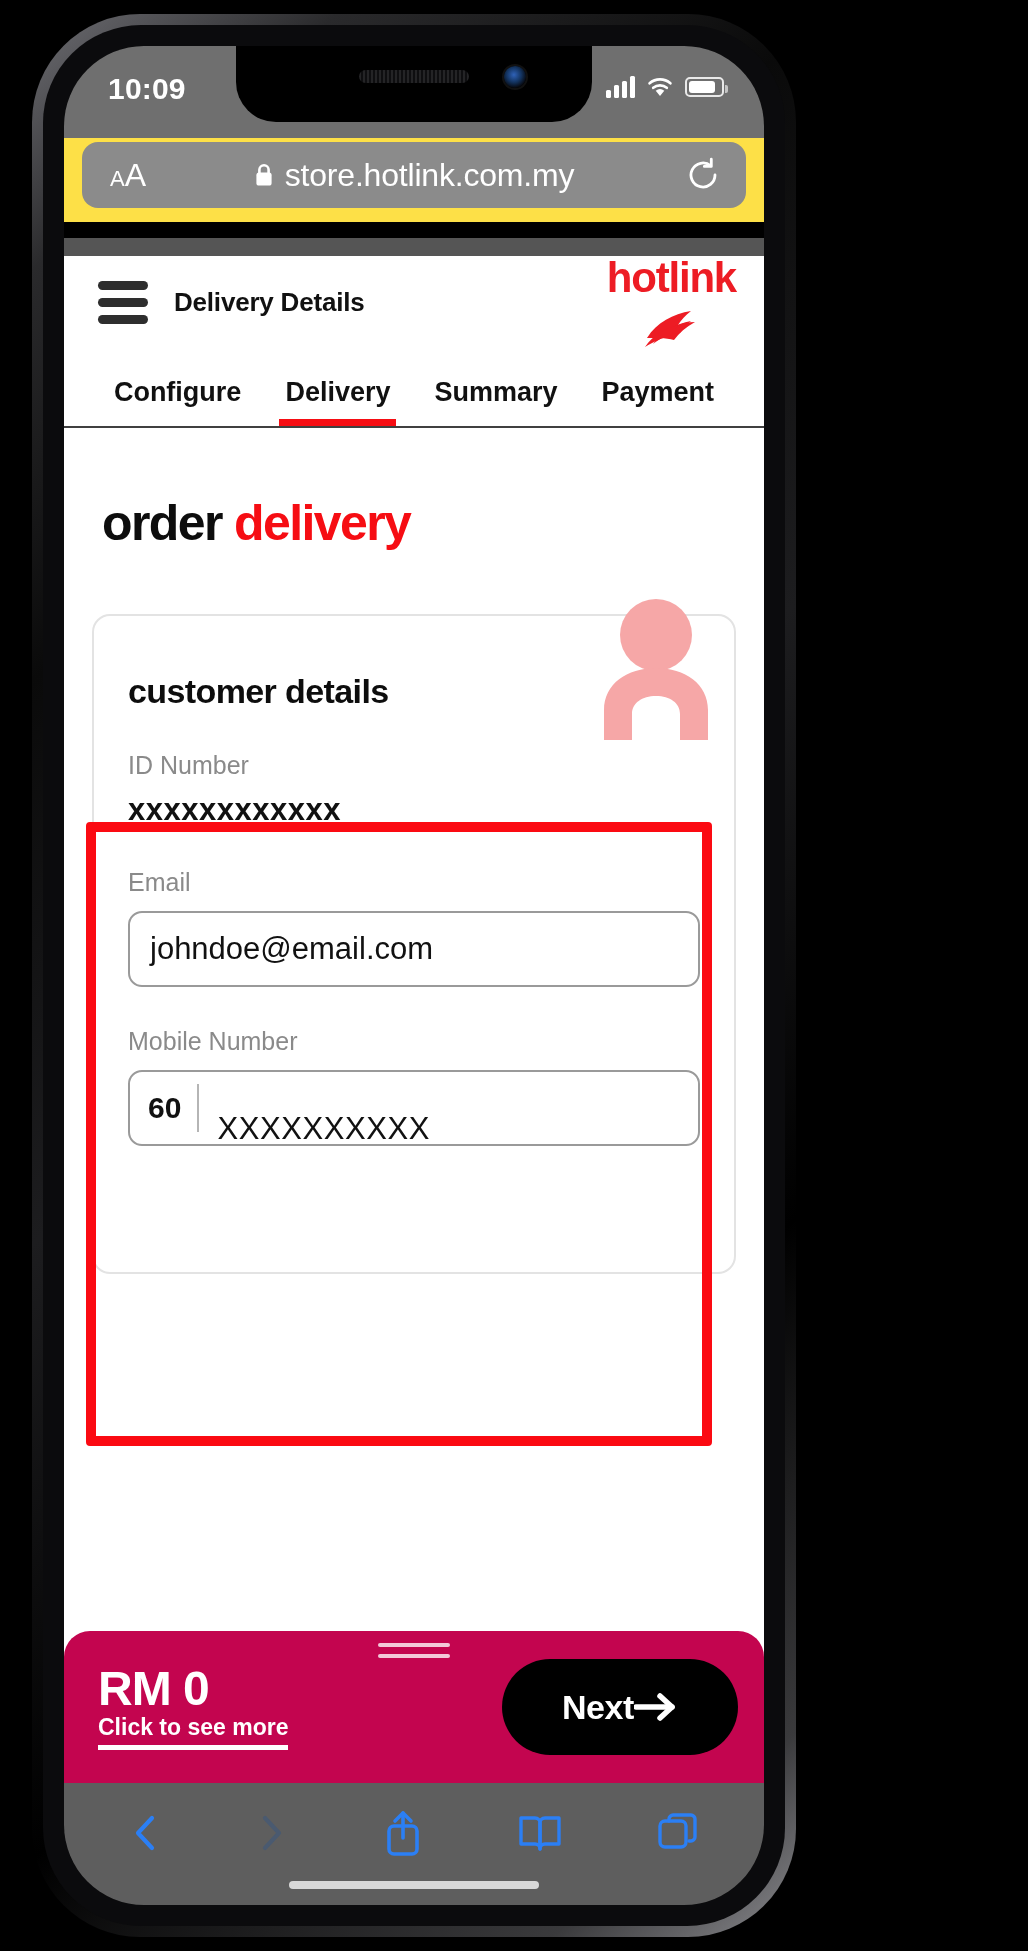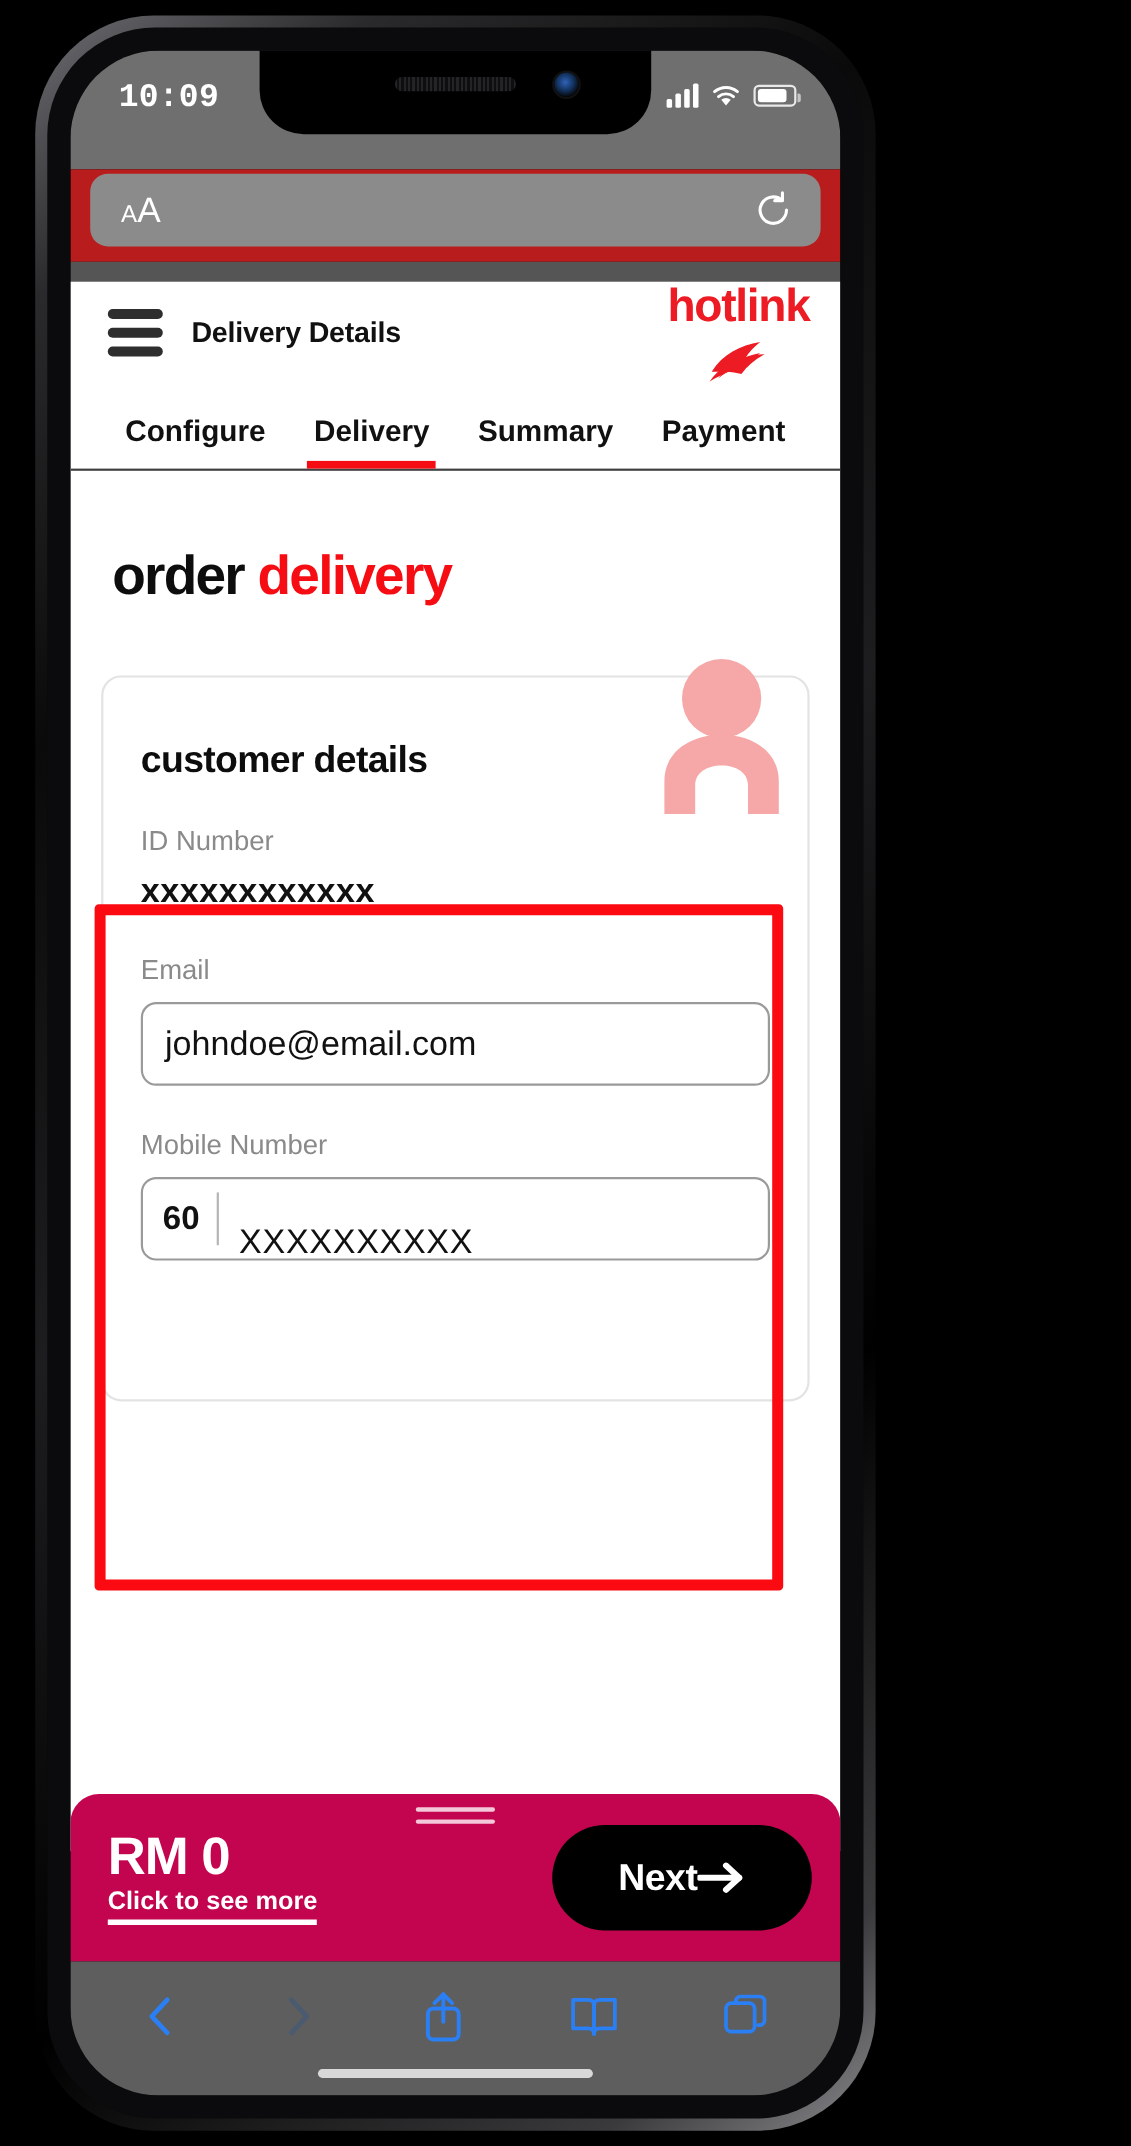--- a/index.html
+++ b/index.html
@@ -57,43 +57,43 @@
     background: repeating-linear-gradient(90deg,#242426 0 2px,#0e0e10 2px 4px);
   }
   #notch-camera {
     position: absolute; left: 268px; top: 22px;
     width: 22px; height: 22px; border-radius: 50%;
     background: radial-gradient(circle at 45% 40%, #2f62b8 0%, #13335f 42%, #07090f 72%, #000 100%);
     box-shadow: 0 0 0 2px #111;
   }
   #status-time {
     position: absolute; left: 44px; top: 26px;
-    color: #fff; font-size: 30px; font-weight: 600; letter-spacing: .2px; font-family: Liberation Mono, monospace;
+    color: #fff; font-size: 30px; font-weight: 600; letter-spacing: .2px;
   }
   #status-right {
     position: absolute; right: 40px; top: 30px;
     display: flex; align-items: center; gap: 11px;
   }
   .sig-bars { display: flex; align-items: flex-end; gap: 3px; height: 22px; }
   .sig-bars i { display: block; width: 5px; background: #fff; border-radius: 1.5px; }
   .sig-bars i:nth-child(1){height:8px;}
   .sig-bars i:nth-child(2){height:13px;}
   .sig-bars i:nth-child(3){height:17px;}
   .sig-bars i:nth-child(4){height:22px;}
   .wifi-ico { width: 28px; height: 22px; }
   .batt { position: relative; width: 39px; height: 20px; border: 2px solid rgba(255,255,255,.85);
           border-radius: 5px; }
   .batt::after { content:""; position:absolute; right:-6px; top:6px; width:3px; height:8px;
           background: rgba(255,255,255,.6); border-radius: 0 2px 2px 0; }
   .batt-fill { position:absolute; left:2px; top:2px; bottom:2px; width: 74%; background:#fff; border-radius:3px; }
 
   
   #url-bar-wrap {
-    position: absolute; left: 0; top: 108px; width: 100%; height: 84px;
-    background: #b91c1c;
+    position: absolute; left: 0; top: 92px; width: 100%; height: 84px;
+    background: #fde047;
   }
   #url-bar {
     position: absolute; left: 18px; top: 4px; right: 18px; height: 66px;
     background: #8b8b8b; border-radius: 16px;
     display: flex; align-items: center;
   }
   #aa-btn { position: absolute; left: 28px; color: #fff; font-weight: 400; white-space: nowrap; }
   #aa-btn .aa-small { font-size: 22px; }
   #aa-btn .aa-big { font-size: 32px; }
   #url-center { position: absolute; left: 0; right: 0; display: flex; align-items: center;
@@ -235,20 +235,27 @@
         </div>
       </div>
 
       <div id="url-bar-wrap">
         <div id="url-bar">
 
           <div id="aa-btn">
             <span class="aa-small">A</span><span class="aa-big">A</span>
           </div>
 
+          <div id="url-center">
+            <svg id="lock-icon" viewBox="0 0 20 26">
+              <path d="M5.4 11V7.8a4.6 4.6 0 019.2 0V11" stroke="#fff" stroke-width="2.6" fill="none"></path>
+              <rect x="2.4" y="10.6" width="15.2" height="13" rx="2.6" fill="#fff"></rect>
+            </svg>
+            <span id="url-text">store.hotlink.com.my</span>
+          </div>
 
           <svg id="reload-btn" width="34" height="38" viewBox="0 0 34 38">
             <path d="M29 19a12 12 0 11-4.3-9.2" stroke="#fff" stroke-width="2.8" fill="none" stroke-linecap="round"></path>
             <path d="M25.3 3.2v7.2h-7" stroke="#fff" stroke-width="2.8" fill="none" stroke-linecap="round" stroke-linejoin="round"></path>
           </svg>
         </div>
       </div>
       <div id="grey-gap"></div>
 
       <div id="page">

